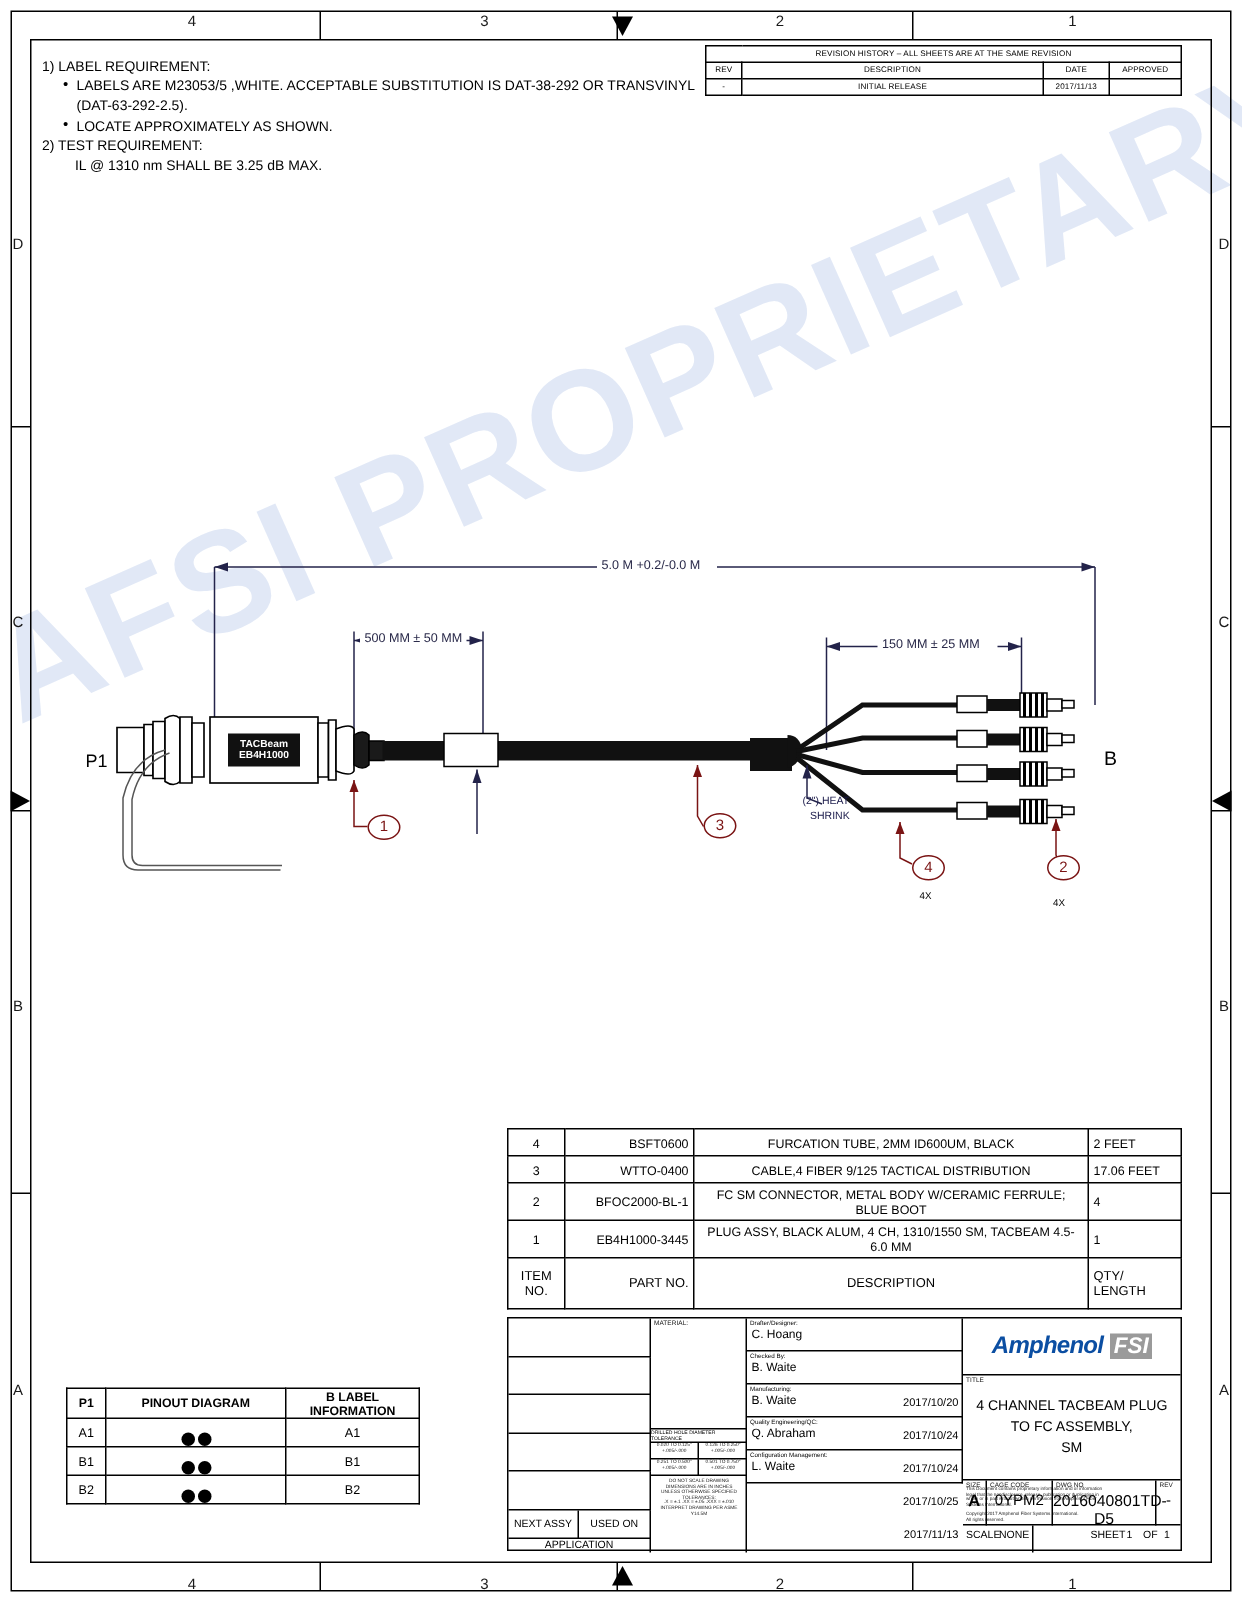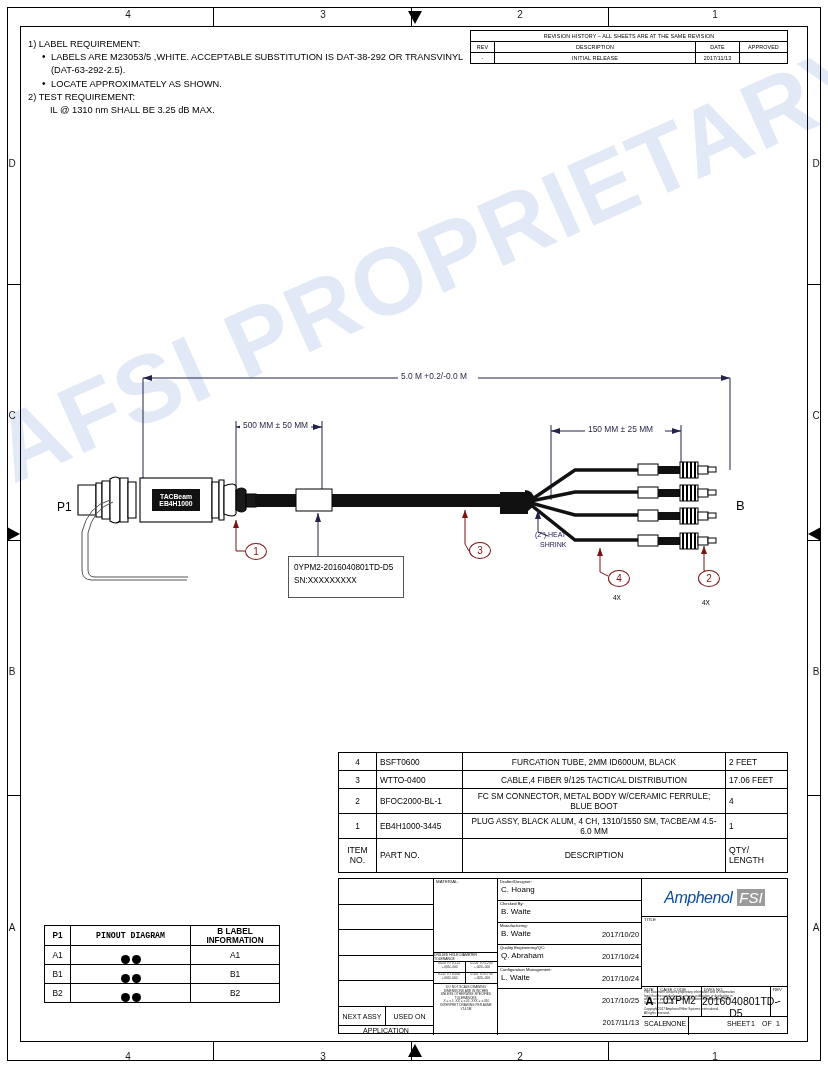--- a/index.html
+++ b/index.html
@@ -54,31 +54,31 @@
   #revtable .hrow td { height:11px; }
 
   
   table.grid { border-collapse:collapse; }
   table.grid td, table.grid th { border:1px solid #000; font-weight:normal; }
 
   
   #bom { position:absolute; left:338px; top:752px; width:450px; font-size:8.3px; }
   #bom td { padding:2px 3px; height:18px; }
   #bom .c-item { width:38px; text-align:center; }
-  #bom .c-part { width:86px; text-align:left; }
+  #bom .c-part { width:86px; text-align:right; }
   #bom .c-desc { text-align:center; }
   #bom .c-qty { width:62px; text-align:left; }
   #bom .hdr td { height:34px; font-size:8.6px; line-height:1.05; vertical-align:middle; }
 
   
   #pinout { position:absolute; left:44px; top:925px; width:236px; font-size:8.4px; }
   #pinout td { text-align:center; height:19px; padding:0 2px; }
   #pinout .hdr td { font-weight:bold; font-size:8.2px; height:20px; }
   #pinout .c-p1 { width:26px; }
-  #pinout .c-dia { width:120px;font-family:Liberation Mono, monospace; }
+  #pinout .c-dia { width:120px; }
   .pinbar { position:relative; height:9px; width:100px; margin:0 auto; }
   .pinbar i { position:absolute; top:3px; left:6px; right:6px; height:4px; background:#000; }
   .pinbar b { position:absolute; top:0; width:9px; height:9px; border-radius:50%; background:#000; }
   .pinbar b.l { left:1px; } .pinbar b.r { right:1px; }
 
   
   #titleblock { position:absolute; left:338px; top:878px; width:450px; height:156px; border:1.4px solid #000; }
   .tb-lbl { font-size:4.3px; color:#111; line-height:1; padding:1px 2px; letter-spacing:.05px; }
 
   
@@ -96,22 +96,22 @@
   #nextassy .h2 { position:absolute; left:47px; top:0; width:48px; height:19px; border-right:1px solid #000; border-bottom:1px solid #000; display:flex; align-items:center; justify-content:center; font-size:7px; }
   #nextassy .app { position:absolute; left:0; top:19px; width:95px; height:9px; border-right:1px solid #000; display:flex; align-items:center; justify-content:center; font-size:7px; }
 
   
   #matcol { position:absolute; left:95px; top:0; width:64px; height:156px; border-right:1px solid #000; }
   .tinytol { font-size:3.2px; line-height:3.6px; text-align:center; color:#222; }
 
   
   #rightcol { position:absolute; left:303px; top:0; width:145px; height:156px; }
   #logo { position:absolute; left:0; top:0; width:145px; height:38px; border-bottom:1px solid #000; display:flex; align-items:center; justify-content:center; }
-  .logo-text { font-size:16px; font-weight:normal; font-style:italic; color:#0b4ea2; letter-spacing:-.5px; }
-  .logo-fsi { font-size:15px; font-weight:normal; font-style:italic; color:#ffffff; background:#9a9a9a; padding:0 2px; margin-left:5px; }
+  .logo-text { font-size:16px; font-weight:bold; font-style:italic; color:#0b4ea2; letter-spacing:-.5px; }
+  .logo-fsi { font-size:15px; font-weight:bold; font-style:italic; color:#ffffff; background:#9a9a9a; padding:0 2px; margin-left:5px; }
   #titlearea { position:absolute; left:0; top:38px; width:145px; height:70px; border-bottom:1px solid #000; }
   #idrow { position:absolute; left:0; top:108px; width:145px; height:30px; border-bottom:1px solid #000; }
   #scalerow { position:absolute; left:0; top:138px; width:145px; height:18px; }
 
   
   #legal { position:absolute; left:303px; top:110px; }
 
   
   #draw { position:absolute; left:0; top:0; width:828px; height:1068px; pointer-events:none; }
   .bal { position:absolute; width:22px; height:17px; border:1.3px solid #7a1414; border-radius:50%;
@@ -329,24 +329,20 @@
   <div class="lbltxt" style="left:535px;top:531px">(2") HEAT</div>
   <div class="lbltxt" style="left:540px;top:541px">SHRINK</div>
   <div class="p1lbl" style="left:57px;top:500px">P1</div>
   <div class="bigB" style="left:736px;top:498px">B</div>
 
   <div style="position:absolute;left:152px;top:489px;width:48px;height:22px;display:flex;flex-direction:column;align-items:center;justify-content:center;line-height:1.05">
     <span style="font-size:6.8px;color:#fff;font-weight:bold">TACBeam</span>
     <span style="font-size:6.8px;color:#fff;font-weight:bold">EB4H1000</span>
   </div>
 
-  <div id="labelbox">
-    <div>0YPM2-2016040801TD-D5</div>
-    <div>SN:XXXXXXXXX</div>
-  </div>
 
   <div class="bal" style="left:245px;top:543px">1</div>
   <div class="bal" style="left:698px;top:570px">2</div>
   <div class="bal" style="left:469px;top:542px">3</div>
   <div class="bal" style="left:608px;top:570px">4</div>
   <div class="x4" style="left:613px;top:594px">4X</div>
   <div class="x4" style="left:702px;top:599px">4X</div>
 
   <table id="bom" class="grid">
     <tbody id="bom-body">
@@ -500,20 +496,24 @@
     </div>
 
     <div id="rightcol">
       <div id="logo">
         <span class="logo-text">Amphenol</span>
         <span class="logo-fsi">FSI</span>
       </div>
 
       <div id="titlearea">
         <span class="tb-lbl" style="display:block">TITLE</span>
+        <div style="text-align:center;font-size:9.4px;line-height:1.45;padding:7px 2px 0 2px">
+          <div>4 CHANNEL TACBEAM PLUG TO FC ASSEMBLY,</div>
+          <div>SM</div>
+        </div>
       </div>
 
       <div id="idrow">
         <div style="position:absolute;left:0;top:0;width:16px;height:30px;border-right:1px solid #000">
           <span class="tb-lbl" style="display:block">SIZE</span>
           <div style="text-align:center;font-size:11px;font-weight:bold;margin-top:2px">A</div>
         </div>
         <div style="position:absolute;left:16px;top:0;width:44px;height:30px;border-right:1px solid #000">
           <span class="tb-lbl" style="display:block">CAGE CODE</span>
           <div style="text-align:center;font-size:10px;margin-top:2px">0YPM2</div>

